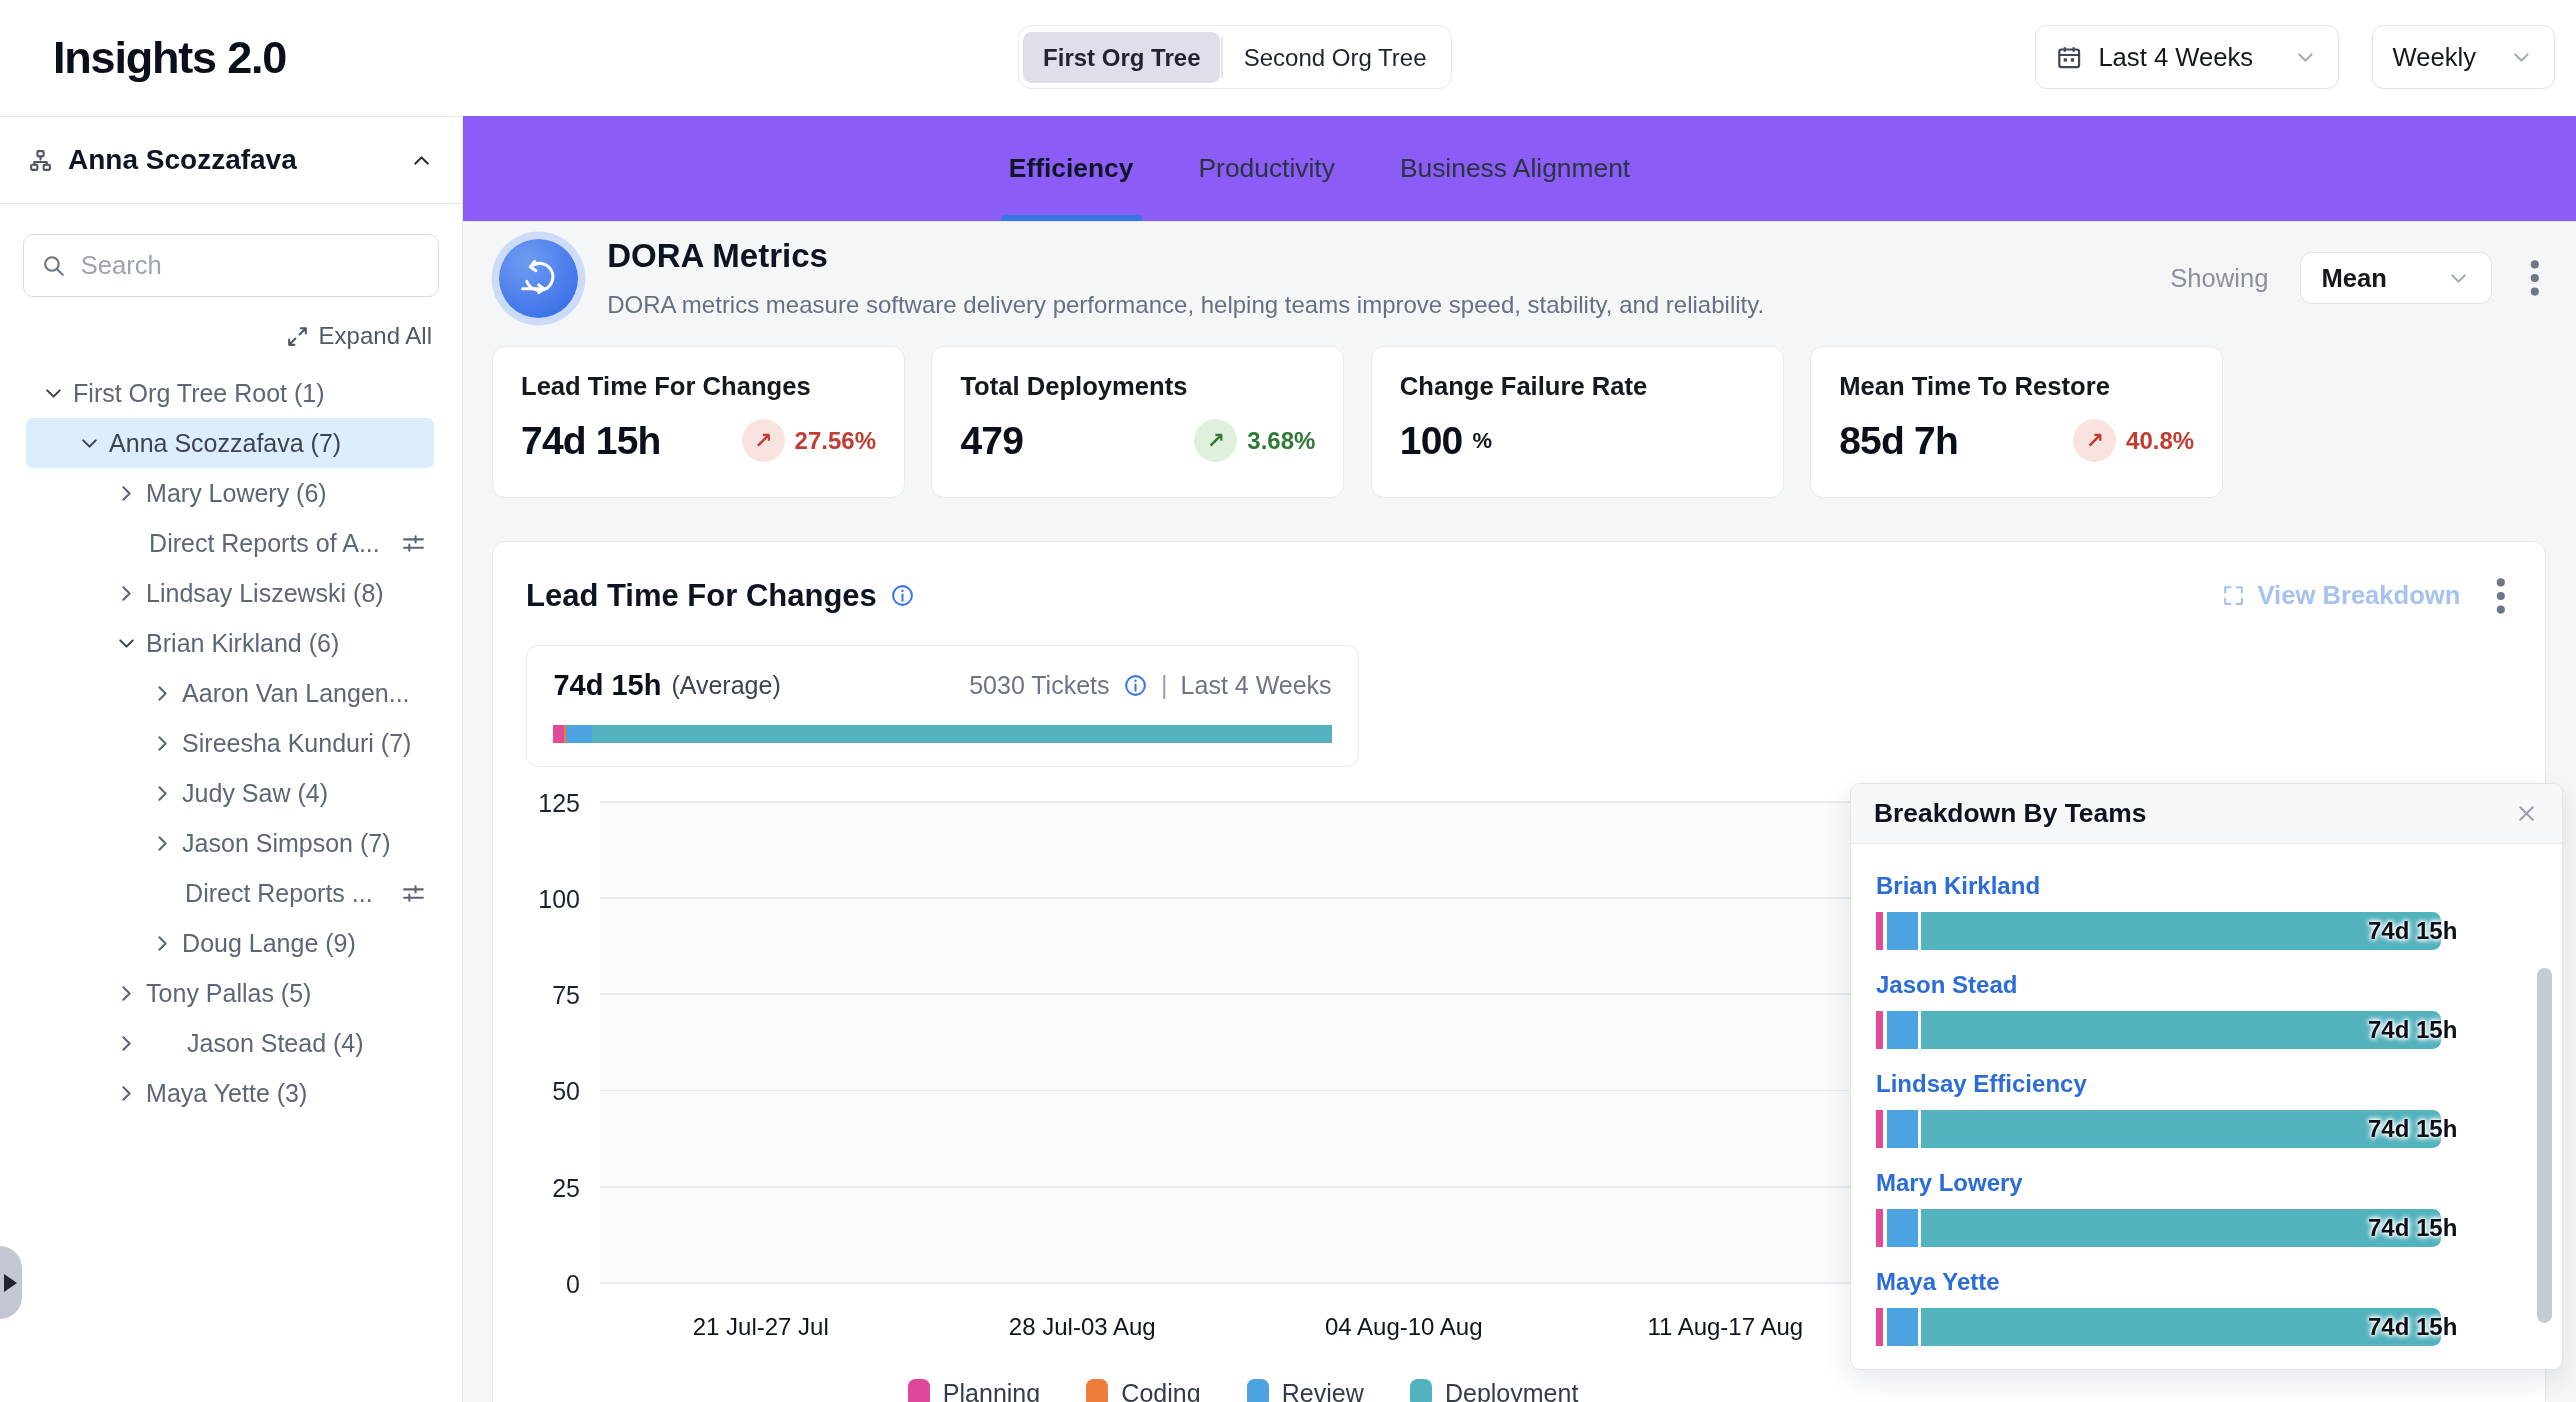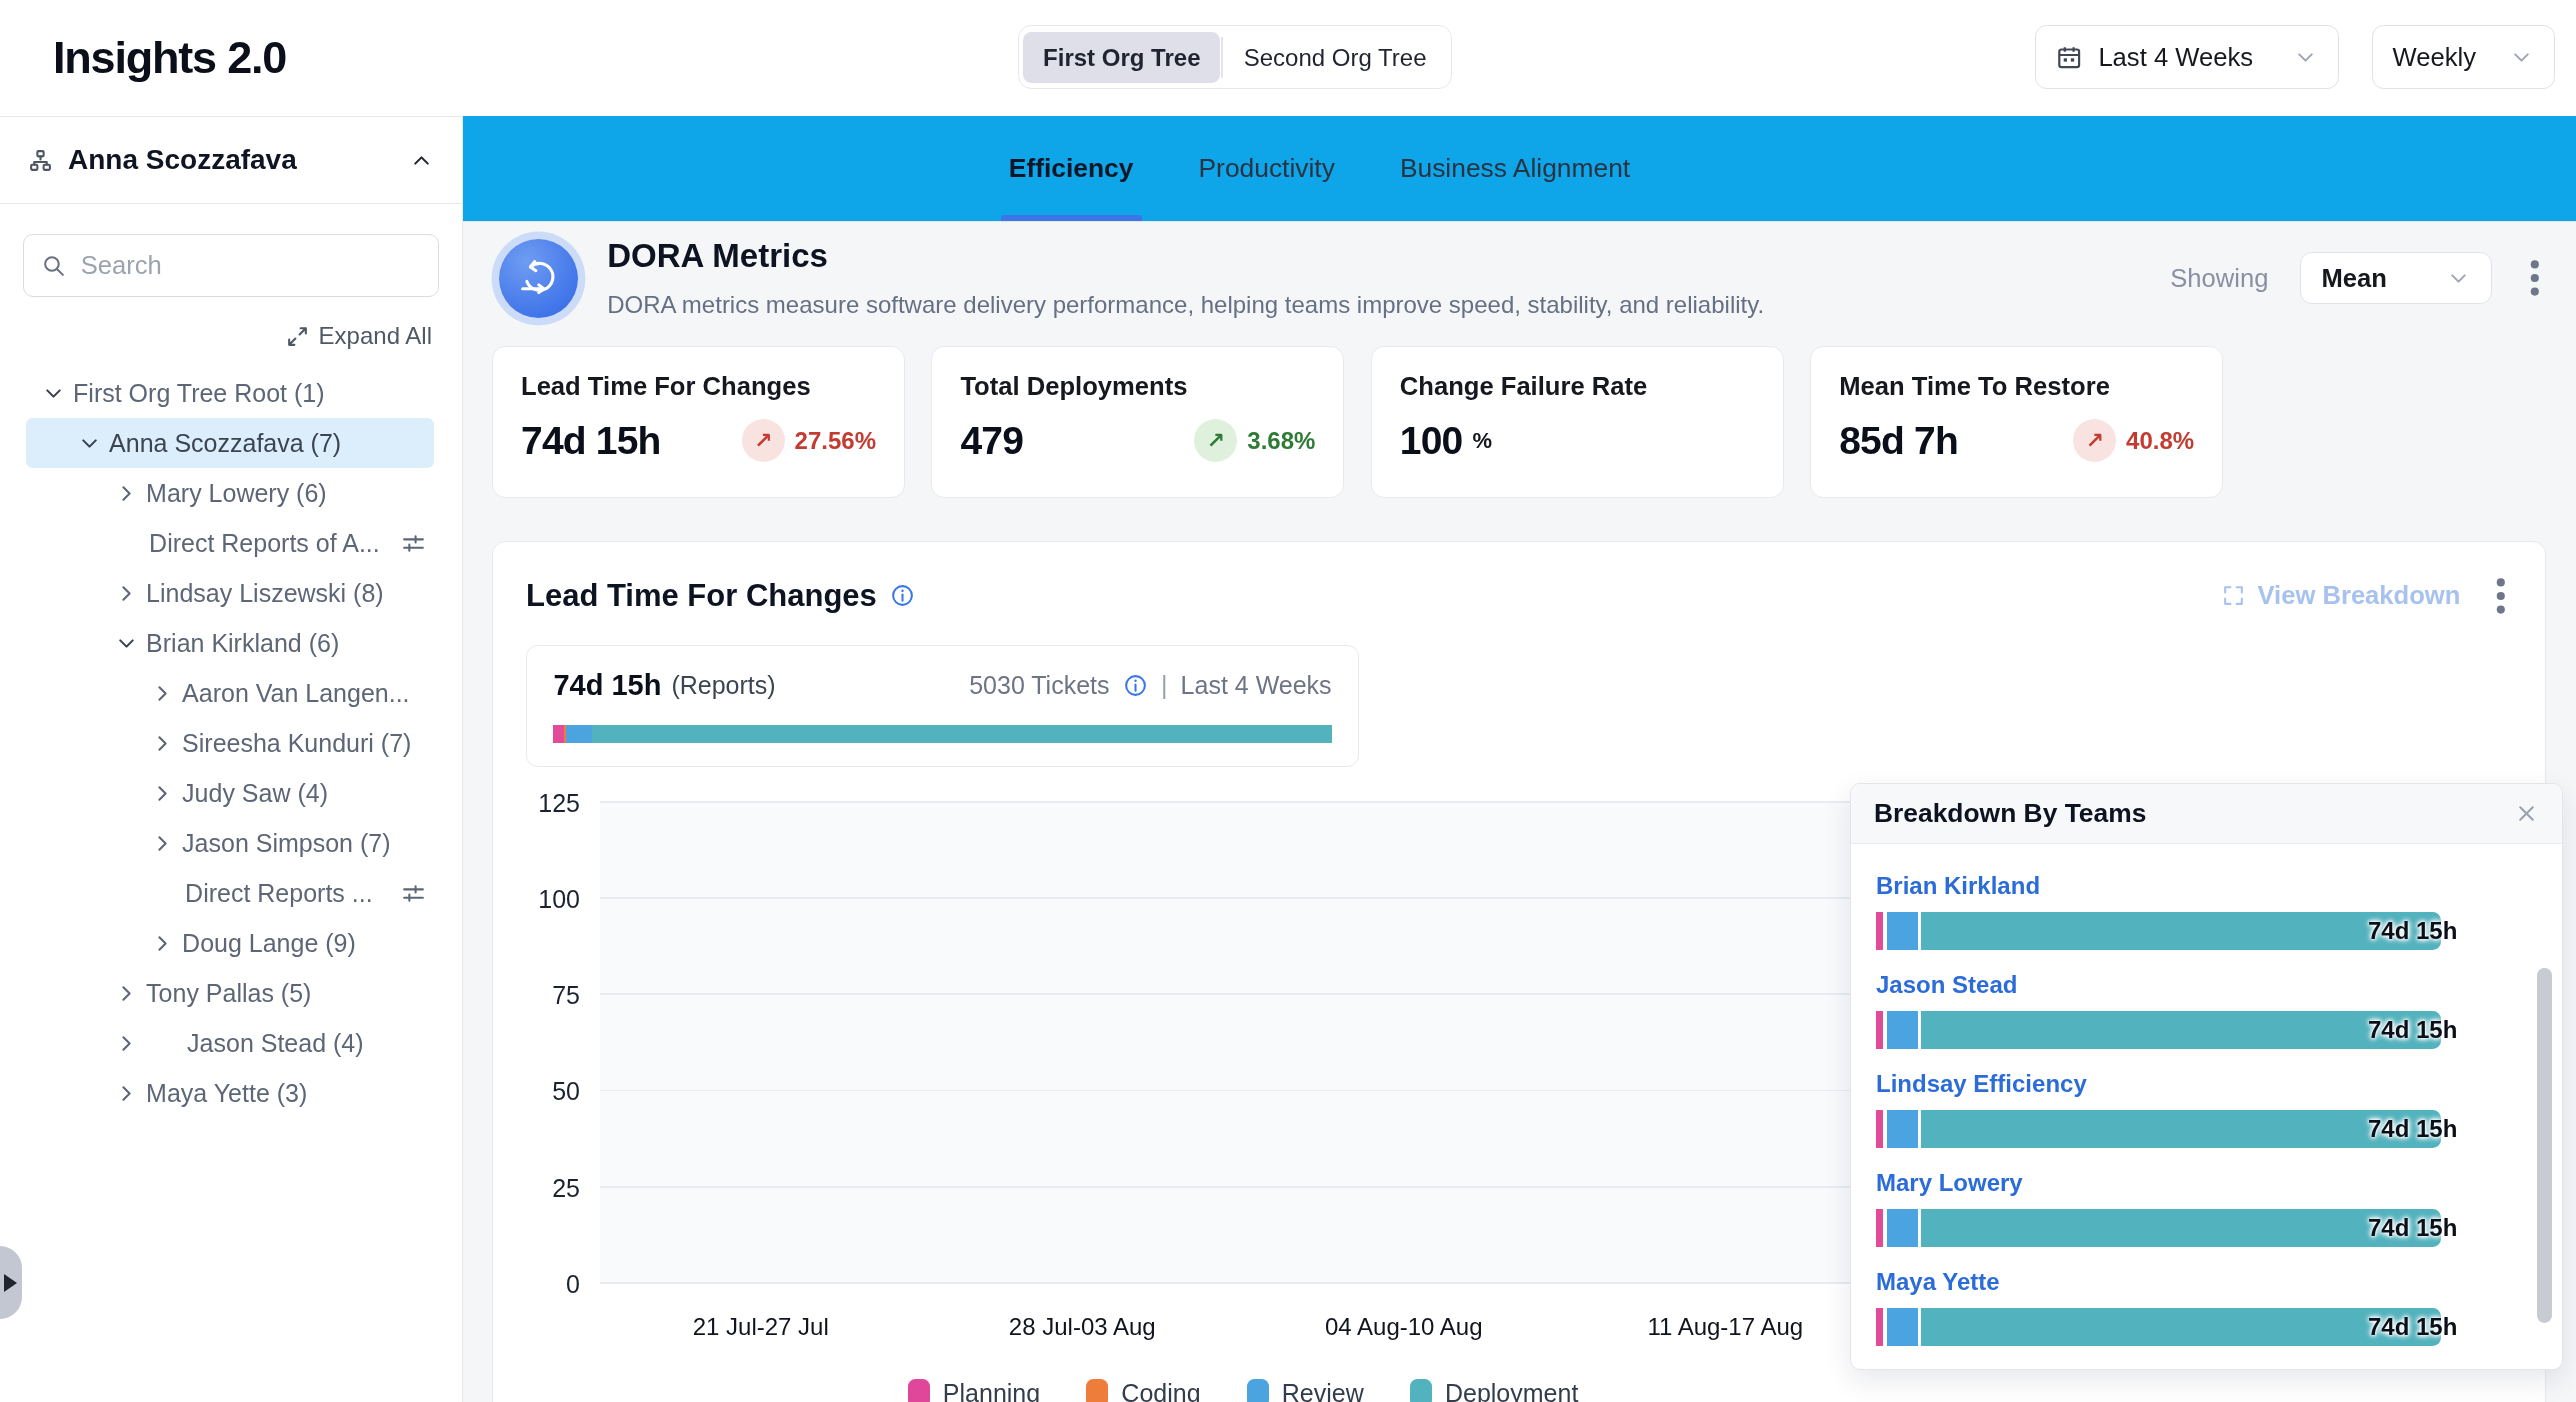--- a/index.html
+++ b/index.html
@@ -41,21 +41,21 @@
   .tree-chev.exp{color:#39414f}
   .tree-label{margin-left:1.7px;white-space:nowrap;overflow:hidden}
   .tree-trailing{margin-left:auto;padding-right:8.3px}
   #collapse-handle{position:absolute;left:0;top:1246px;width:22px;height:73px;background:#c3c7d2;
                    border-radius:0 36px 36px 0;display:flex;align-items:center;cursor:pointer}
   #collapse-handle .tri{width:0;height:0;border-top:9px solid transparent;border-bottom:9px solid transparent;
                         border-left:13.2px solid #20242e;margin-left:4.1px}
 
   
   #main{position:absolute;left:463px;top:116px;right:0;bottom:0}
-  #tabbar{height:106px;background:#0ea5e9;border-bottom:1.7px solid #e5e7eb;box-sizing:border-box;
+  #tabbar{height:106px;background:#8b5cf6;border-bottom:1.7px solid #e5e7eb;box-sizing:border-box;
           display:flex;justify-content:center;align-items:stretch}
   #tabbar-inner{display:flex;gap:55px;transform:translateX(-200px)}
   .tab{position:relative;font-size:26.4px;color:#2a3342;line-height:104px;padding:0 5px;cursor:pointer;white-space:nowrap}
   .tab.active{color:#0f1726;font-weight:700}
   .tab-underline{position:absolute;left:-3.3px;right:-3.3px;bottom:0;height:5.8px;background:#3b76e9;border-radius:3.3px 3.3px 0 0}
 
   #content{position:absolute;top:106px;left:0;right:0;bottom:0;background:#f5f6f8;padding:8.3px 30px 0 29px;box-sizing:border-box}
 
   
   #dora-row{display:flex;align-items:center}
@@ -415,21 +415,21 @@
                 <circle cx="4" cy="14" r="3"></circle>
                 <circle cx="4" cy="24" r="3"></circle>
               </svg>
             </span>
         </div>
       </div>
 
       <div id="summary-box">
         <div id="summary-top">
           <span id="sum-value">74d 15h</span>
-          <span id="sum-suffix">(Reports)</span>
+          <span id="sum-suffix">(Average)</span>
           <span id="sum-right">
             <span>5030 Tickets</span>
             <span id="sum-info-ic"><span style="color:#3b76e9"><svg width="25" height="25" viewBox="0 0 24 24" fill="none" stroke="currentColor" stroke-width="2" stroke-linecap="round" stroke-linejoin="round">
                     <circle cx="12" cy="12" r="9"></circle>
                     <path d="M12 11v6"></path>
                     <circle cx="12" cy="7.4" r="1.2" fill="#3b76e9" stroke="none"></circle>
                   </svg></span></span>
             <span id="sum-sep">|</span>
             <span>Last 4 Weeks</span>
           </span>

